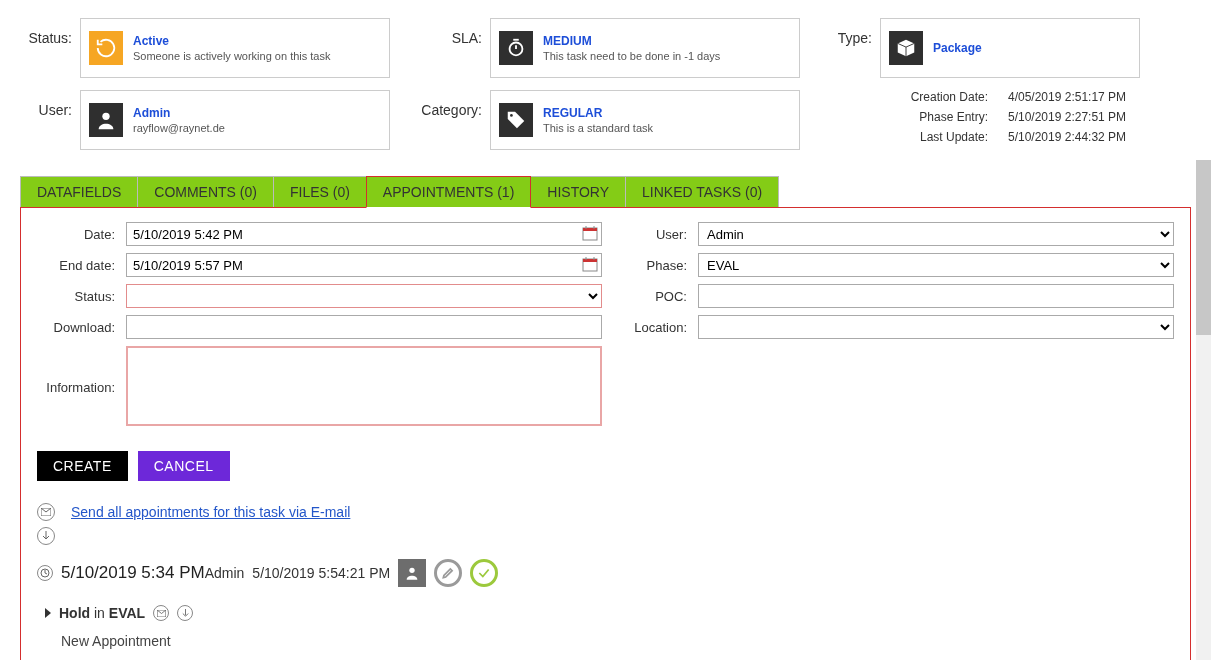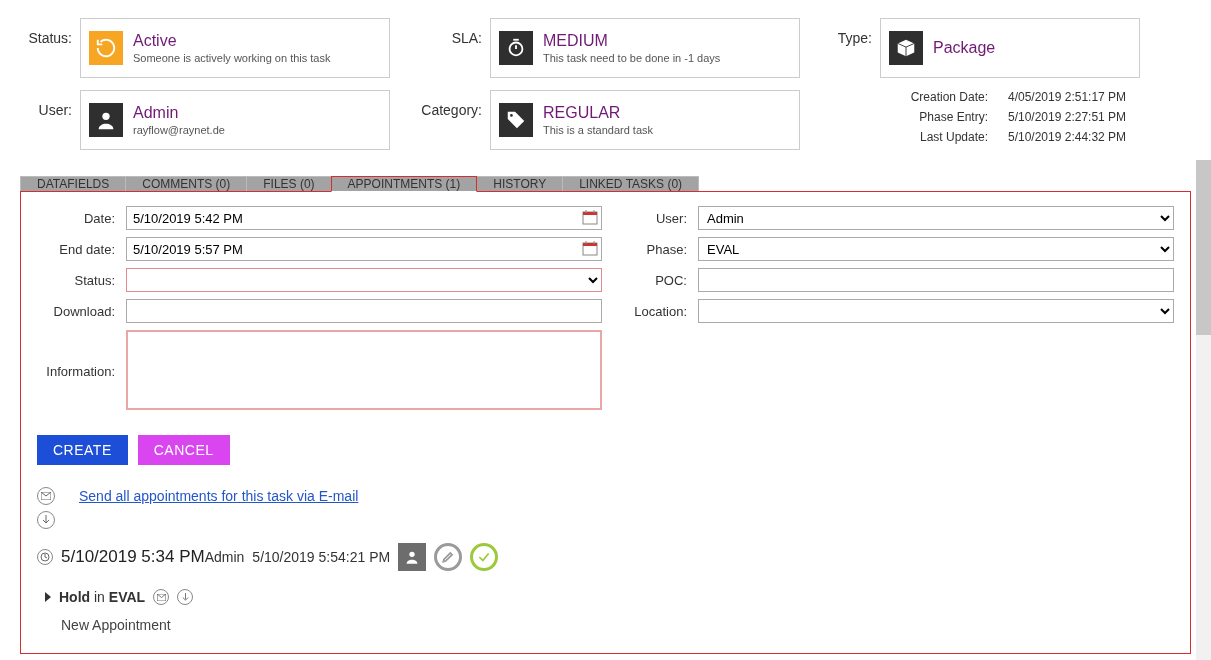--- a/index.html
+++ b/index.html
@@ -25,37 +25,37 @@
   }
   .card-icon {
     width: 34px; height: 34px;
     display: flex; align-items: center; justify-content: center;
     margin-right: 10px;
     flex-shrink: 0;
   }
   .card-icon.orange { background: #f6a623; }
   .card-icon.dark { background: #2f2f2f; }
   .card-icon svg { width: 22px; height: 22px; }
-  .card-body .title { font-weight: normal; font-size: 16px; color:#701a75; }
+  .card-body .title { font-weight: bold; font-size: 12px; color:#1d4ed8; }
   .card-body .sub { font-size: 11px; color:#555; margin-top:2px; }
   .meta-list { font-size: 12px; color:#333; }
   .meta-row { display:flex; gap:20px; margin-bottom:6px; }
   .meta-row .k { width:100px; text-align:right; color:#333; }
   .meta-row .v { }
 
   .tabs {
     display: flex;
     margin-top: 14px;
   }
   .tab {
     border: 1px solid #bbb;
-    padding: 0 16px;
-    font-size: 12px;
+    padding: 7px 16px;
+    font-size: 14px;
     color:#333;
-    background:#a3a3a3;
+    background:#84cc16;
     cursor:pointer;
     margin-right:-1px;
     position:relative;
   }
   .tab.active {
     border: 1px solid #d42e2e;
     color:#333;
     z-index:2;
     border-bottom:1px solid #fff;
   }
@@ -97,25 +97,25 @@
   .txt-area {
     width:100%; height:80px; border:2px solid #e9a6a6;
     padding:4px; font-size:13px; resize:none;
   }
 
   .btn-row { margin-top:22px; display:flex; gap:10px; }
   .btn {
     padding:7px 16px; font-size:14px;
     color:#fff; border:none; cursor:pointer; letter-spacing:0.5px;
   }
-  .btn.create { background:#1d4ed8; }
-  .btn.cancel { background:#d946ef; }
+  .btn.create { background:#000000; }
+  .btn.cancel { background:#6d28d9; }
 
   .links { margin-top:22px; }
-  .link-row { display:flex; align-items:center; gap:24px; margin-bottom:6px; }
+  .link-row { display:flex; align-items:center; gap:16px; margin-bottom:6px; }
   .round-icon {
     width:18px; height:18px; border:1px solid #888; border-radius:50%;
     display:flex; align-items:center; justify-content:center;
     color:#555; font-size:11px;
   }
   .link { color:#2356c9; text-decoration:underline; cursor:pointer; font-size:14px; }
 
   .appt-footer { margin-top:14px; }
   .appt-time-row { display:flex; align-items:center; justify-content:flex-start; }
   .appt-time-left { display:flex; align-items:center; gap:8px; font-size:17px; color:#222; }

